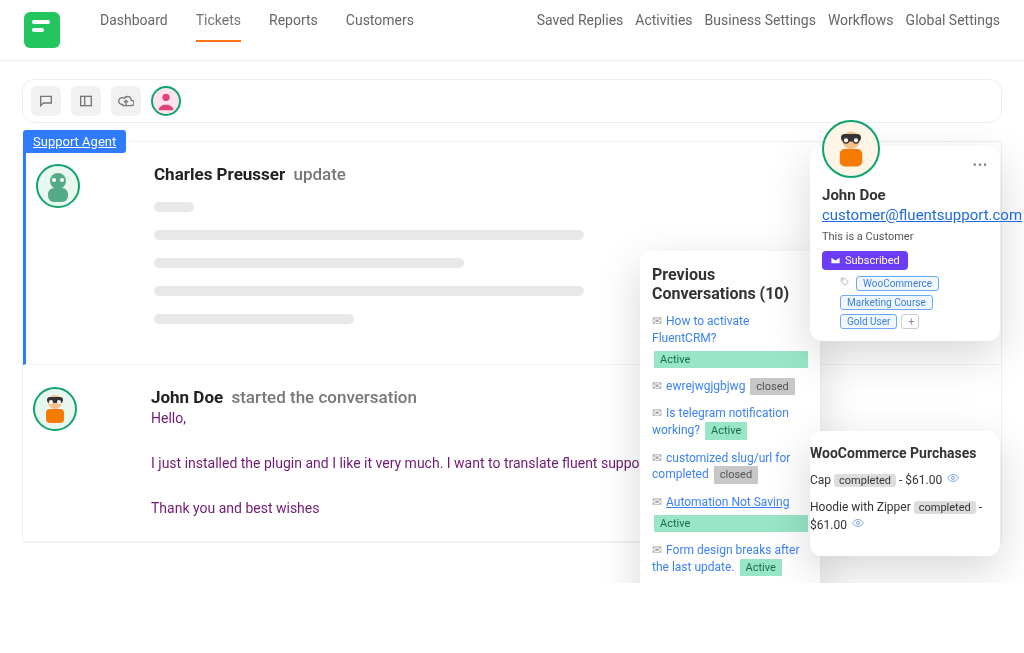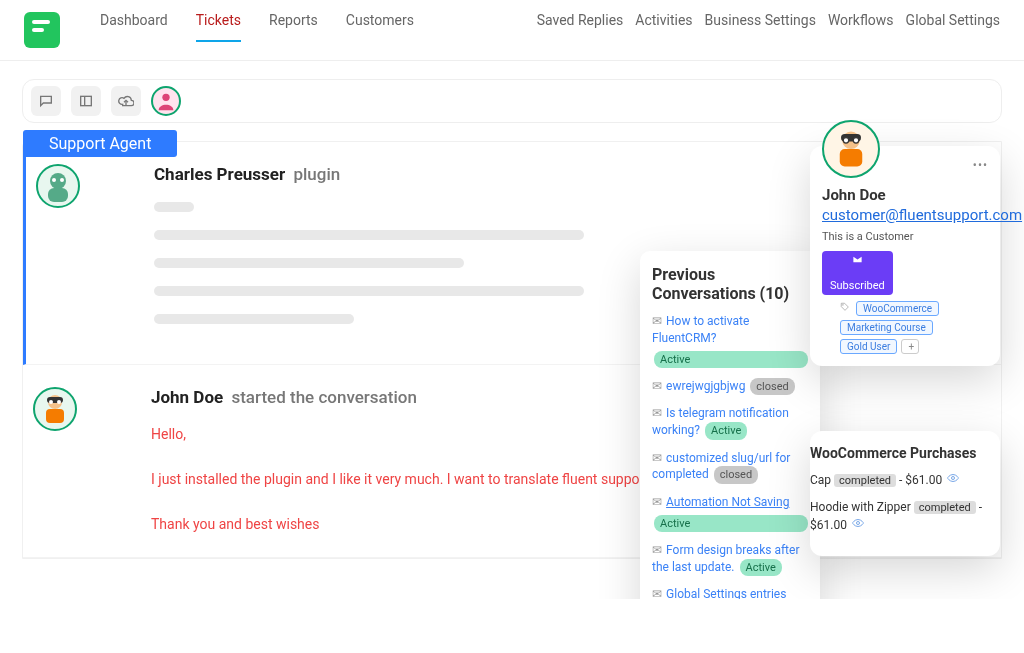--- a/index.html
+++ b/index.html
@@ -4,56 +4,56 @@
 <style>
 * { margin:0; padding:0; box-sizing:border-box; font-family:-apple-system,BlinkMacSystemFont,"Segoe UI",Roboto,sans-serif; }
 body { background:#fff; color:#333; font-size:14px; }
 .topnav { display:flex; align-items:flex-start; padding:12px 24px; border-bottom:1px solid #eee; }
 .logo { width:36px; height:36px; background:#22c55e; border-radius:6px; position:relative; margin-right:40px; }
 .logo::before { content:""; position:absolute; left:8px; top:8px; width:18px; height:4px; background:#fff; border-radius:2px; }
 .logo::after { content:""; position:absolute; left:8px; top:16px; width:12px; height:4px; background:#fff; border-radius:2px; }
 .nav-left { display:flex; gap:28px; }
 .nav-right { margin-left:auto; display:flex; gap:12px; }
 .nav-item { color:#666; cursor:pointer; padding-bottom:12px; }
-.nav-item.active { color:#b91c1c; border-bottom:2px solid #0ea5e9; }
+.nav-item.active { color:#737373; border-bottom:2px solid #f97316; }
 .page { padding:18px 18px 40px 18px; max-width:1016px; margin:0 auto; position:relative; }
 .toolbar { display:flex; gap:10px; align-items:center; padding:6px 8px; border:1px solid #eee; border-radius:12px; margin-bottom:18px; }
 .tool-btn { width:30px; height:30px; background:#f1f1f1; border-radius:6px; display:flex; align-items:center; justify-content:center; color:#777; cursor:pointer; }
 .tool-avatar { width:30px; height:30px; border-radius:50%; border:2px solid #0ea46e; background:#ffe3ee; display:flex; align-items:center; justify-content:center; }
 .ticket-thread { border:1px solid #f0f0f0; border-radius:6px 0 0 0; overflow:visible; position:relative; }
-.role-badge { position:absolute; top:-12px; left:0; background:#2e7bff; color:#fff; font-size:16px; padding:4px 26px; border-radius:3px; }
+.role-badge { position:absolute; top:-12px; left:0; background:#2e7bff; color:#fff; font-size:13px; padding:4px 10px; border-radius:3px;text-decoration:underline; }
 .msg { padding:22px 24px 22px 58px; position:relative; border-bottom:1px solid #f3f3f3; }
 .msg.first { border-left:3px solid #2e7bff; }
 .msg .avatar { position:absolute; left:10px; top:22px; width:44px; height:44px; border-radius:50%; border:2px solid #0ea46e; background:#e8f7ef; display:flex; align-items:center; justify-content:center; overflow:hidden; }
 .msg .avatar svg { width:40px; height:40px; }
 .msg .hdr { margin-left:70px; font-size:17px; }
 .msg .author { font-weight:700; color:#222; }
 .msg .action { font-weight:500; color:#777; margin-left:4px; }
-.msg-body { margin-left:70px; margin-top:16px; color:#ef4444; line-height:1.6; }
+.msg-body { margin-left:70px; color:#701a75; line-height:1.6; }
 .skeleton { margin-left:70px; margin-top:18px; }
 .sk-line { height:10px; background:#e8e8e8; border-radius:5px; margin-bottom:18px; }
 .sk-line.w1{width:40px}.sk-line.w2{width:430px}.sk-line.w3{width:310px}.sk-line.w4{width:430px}.sk-line.w5{width:200px}
 
 .side-prev { position:absolute; top:190px; right:200px; width:180px; background:#fff; border-radius:10px; box-shadow:0 14px 44px rgba(0,0,0,.16); padding:14px 12px; font-size:12px; }
 .side-prev h4 { font-size:16px; font-weight:700; margin-bottom:10px; }
 .conv { margin-bottom:10px; line-height:1.4; }
 .conv .env { color:#999; margin-right:4px; }
 .conv .ttl { color:#3b82f6; }
-.status { display:inline-block; padding:1px 6px; border-radius:8px; font-size:11px; margin-left:2px; }
+.status { display:inline-block; padding:1px 6px; border-radius:1px; font-size:11px; margin-left:2px; }
 .status.active { background:#98e6c7; color:#16704a; }
 .status.closed { background:#c7c7c7; color:#555; }
 .mt4 { display:block; margin-top:4px; }
 
 .side-customer { position:absolute; top:85px; right:20px; width:190px; background:#fff; border-radius:12px; box-shadow:0 14px 44px rgba(0,0,0,.16); padding:14px 12px 12px 12px; font-size:12px; }
 .cust-avatar { width:58px; height:58px; border-radius:50%; border:2px solid #0ea46e; background:#fff5e6; margin:-40px 0 8px 0; display:flex; align-items:center; justify-content:center; }
 .cust-name { font-weight:700; font-size:15px; }
 .cust-email { color:#206bdc; text-decoration:underline; font-size:15px; display:block; margin:2px 0 6px 0; }
 .cust-addr, .cust-note { color:#555; font-size:11px; margin-bottom:8px; }
 .dots { position:absolute; top:12px; right:12px; color:#888; cursor:pointer; letter-spacing:1px; }
-.badge-sub { display:inline-flex; align-items:center; gap:14px; background:#6b3df6; color:#fff; padding:3px 8px; border-radius:4px; font-size:11px; margin-bottom:6px;flex-direction:column; }
+.badge-sub { display:inline-flex; align-items:center; gap:4px; background:#6b3df6; color:#fff; padding:3px 8px; border-radius:4px; font-size:11px; margin-bottom:6px; }
 .tags { display:flex; flex-wrap:wrap; gap:4px;margin-left:18px; }
 .tag { border:1px solid #6aa8ff; color:#3b7de0; background:#f1f7ff; padding:1px 6px; border-radius:3px; font-size:10px; }
 .tag.add { border:1px solid #ccc; color:#888; background:#fff; width:18px; text-align:center; cursor:pointer; }
 
 .side-woo { position:absolute; top:370px; right:20px; width:190px; background:#fff; border-radius:12px; box-shadow:0 14px 44px rgba(0,0,0,.16); padding:14px 0; font-size:12px; }
 .side-woo h4 { font-size:14px; margin-bottom:10px; }
 .woo-row { margin-bottom:8px; line-height:1.5; }
 .pill { background:#ddd; color:#333; padding:0 5px; border-radius:3px; font-size:11px; }
 .eye { color:#7aa8e8; margin-left:2px; }
 
@@ -114,21 +114,21 @@
       <div class="avatar">
         <svg viewBox="0 0 40 40">
             <circle cx="20" cy="15" r="8" fill="#5a8"></circle>
             <rect x="10" y="22" width="20" height="14" rx="6" fill="#5a8"></rect>
             <circle cx="16" cy="14" r="2" fill="#fff"></circle>
             <circle cx="24" cy="14" r="2" fill="#fff"></circle>
           </svg>
       </div>
       <div class="hdr">
         <span class="author">Charles Preusser</span>
-        <span class="action">plugin</span>
+        <span class="action">update</span>
       </div>
       <div class="skeleton">
         <div class="sk-line w1"></div>
         <div class="sk-line w2"></div>
         <div class="sk-line w3"></div>
         <div class="sk-line w4"></div>
         <div class="sk-line w5"></div>
       </div>
     </div>
 

